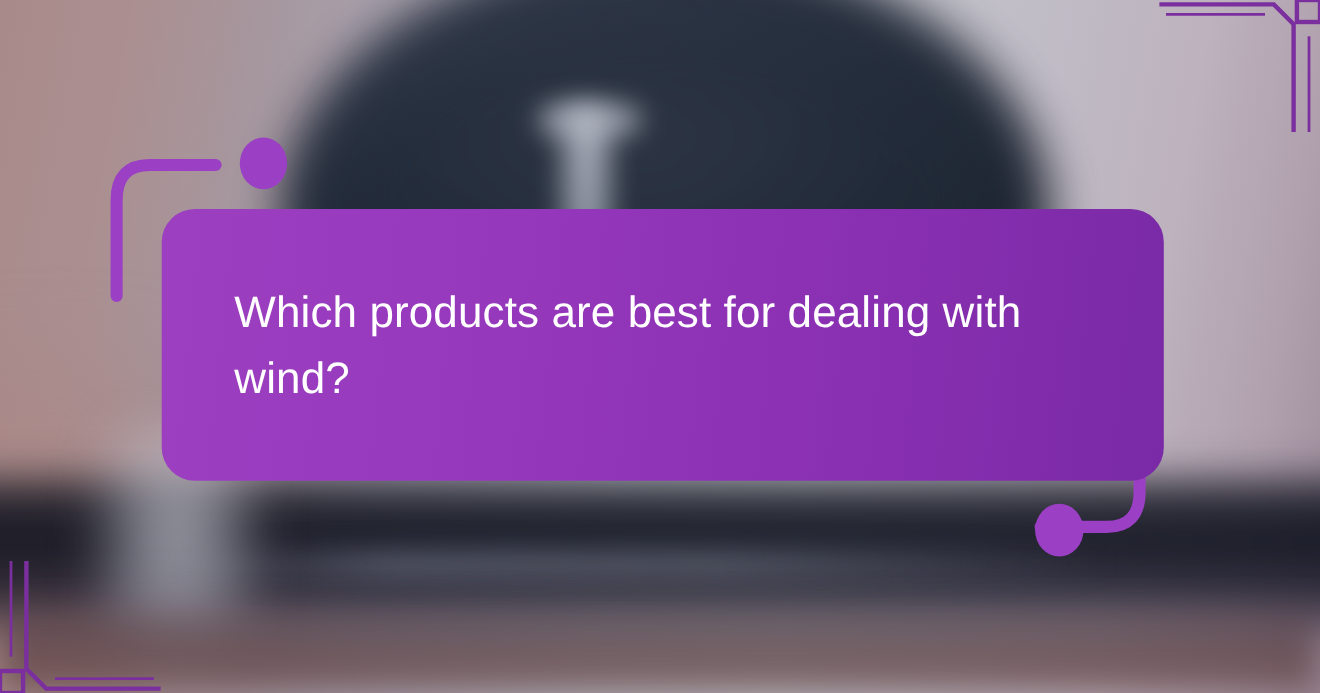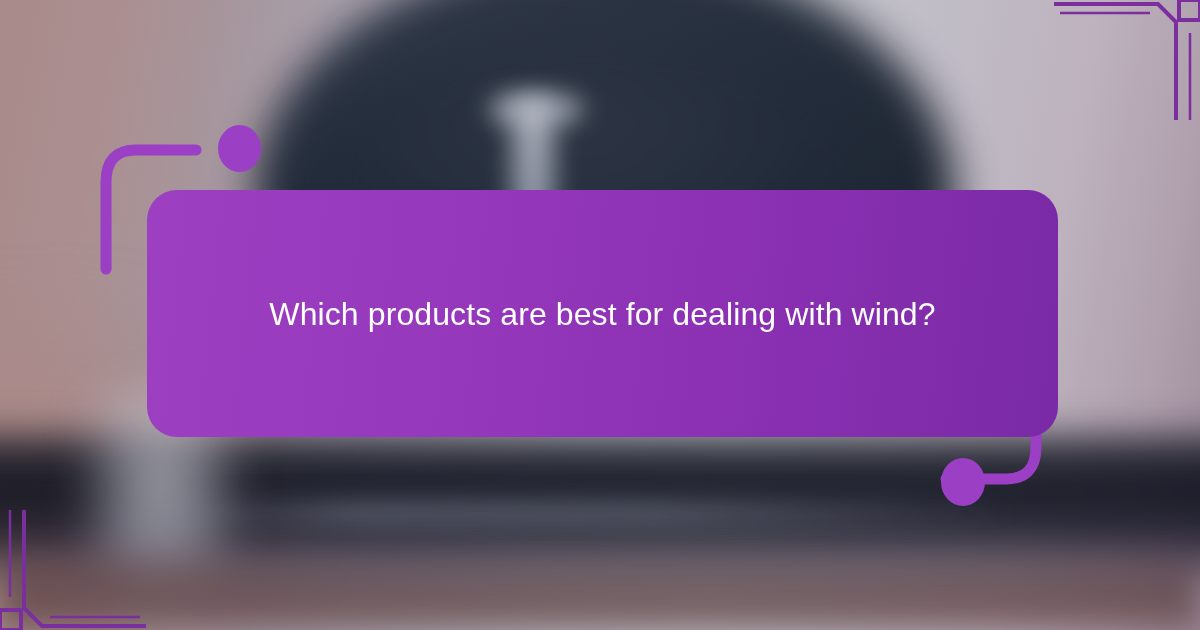--- a/index.html
+++ b/index.html
@@ -154,24 +154,23 @@
     border-radius:30px;
     background:linear-gradient(96deg, #9c3fc0 0%, #9739bd 30%, #8c31b4 62%, #7a2aa6 100%);
     display:flex;
     align-items:center;
     justify-content:center;
     padding:0 66px;
   }
 
   .card-text {
     color:#ffffff;
-    font-size:32px;
+    font-size:40px;
     font-weight:400;
     line-height:1.5;
-    text-align:center;
     letter-spacing:.1px;
     width:100%;
   }
 </style>
 </head>
 <body>
 
 <div id="stage">
 
   <div class="bg-layer bg-base">

